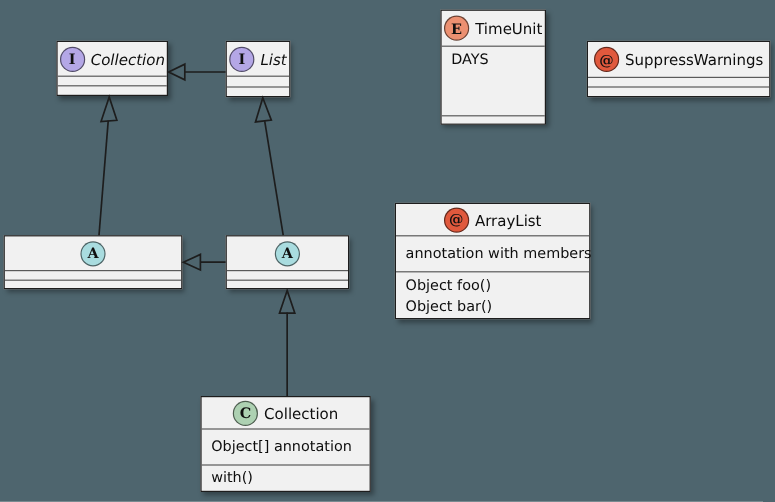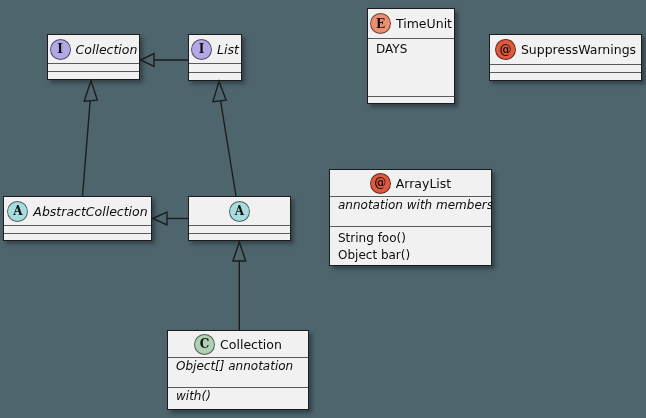--- a/index.html
+++ b/index.html
@@ -18,21 +18,21 @@
     font-family:"DejaVu Serif","Liberation Serif",serif;font-weight:bold;font-size:12px;color:#101010;}
   .spot-I{background:var(--spotI,#b4a7e6);}
   .spot-A{background:var(--spotA,#a9dcdf);}
   .spot-E{background:var(--spotE,#ec9071);}
   .spot-C{background:var(--spotC,#add1b2);}
   .spot-At{background:var(--spotAt,#e0593d);}
   .comp{border-top:1px solid var(--sep,#555);box-sizing:border-box;}
   .grow{flex:1 1 auto;}
   .member{font-size:12px;line-height:17px;padding:0 8px;color:var(--text,#0d0d0d);white-space:nowrap;}
   .pad-top{padding-top:2px;}
-  .vcenter{display:flex;align-items:flex-start;font-style:italic;}
+  .vcenter{display:flex;align-items:center;}
 </style>
 </head>
 <body>
 
 <div class="stage">
 
   <div class="uml-box" style="left:47px;top:34px;width:93px;height:46px;">
     <div class="title" style="height:28px;">
       <span class="spot spot-I">I</span>
       <span class="italic">Collection</span>
@@ -66,21 +66,20 @@
       <span class="spot spot-At">@</span>
       <span>SuppressWarnings</span>
     </div>
     <div class="comp" style="height:8px;"></div>
     <div class="comp grow"></div>
   </div>
 
   <div class="uml-box" style="left:3px;top:196px;width:149px;height:45px;">
     <div class="title" style="height:28px;">
       <span class="spot spot-A">A</span>
-      <span class="italic">AbstractCollection</span>
     </div>
     <div class="comp" style="height:8px;"></div>
     <div class="comp grow"></div>
   </div>
 
   <div class="uml-box" style="left:188px;top:196px;width:103px;height:45px;">
     <div class="title" style="height:28px;">
       <span class="spot spot-A">A</span>
     </div>
     <div class="comp" style="height:8px;"></div>
@@ -89,21 +88,21 @@
 
   <div class="uml-box" style="left:329px;top:169px;width:163px;height:97px;">
     <div class="title" style="height:26px;">
       <span class="spot spot-At">@</span>
       <span>ArrayList</span>
     </div>
     <div class="comp vcenter" style="height:30px;">
       <div class="member">annotation with members</div>
     </div>
     <div class="comp grow" style="padding-top:3px;">
-      <div class="member">String foo()</div>
+      <div class="member">Object foo()</div>
       <div class="member">Object bar()</div>
     </div>
   </div>
 
   <div class="uml-box" style="left:167px;top:330px;width:142px;height:80px;">
     <div class="title" style="height:26px;">
       <span class="spot spot-C">C</span>
       <span>Collection</span>
     </div>
     <div class="comp vcenter" style="height:30px;">

